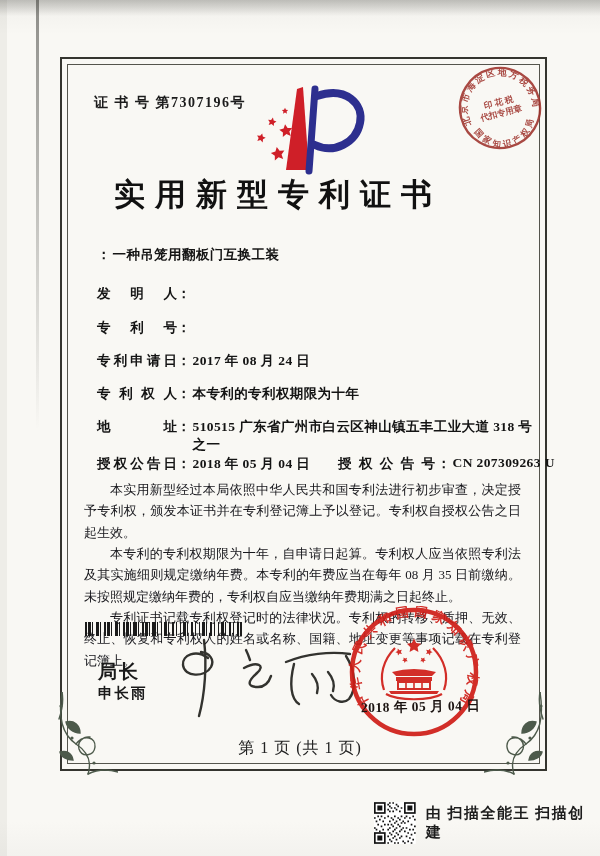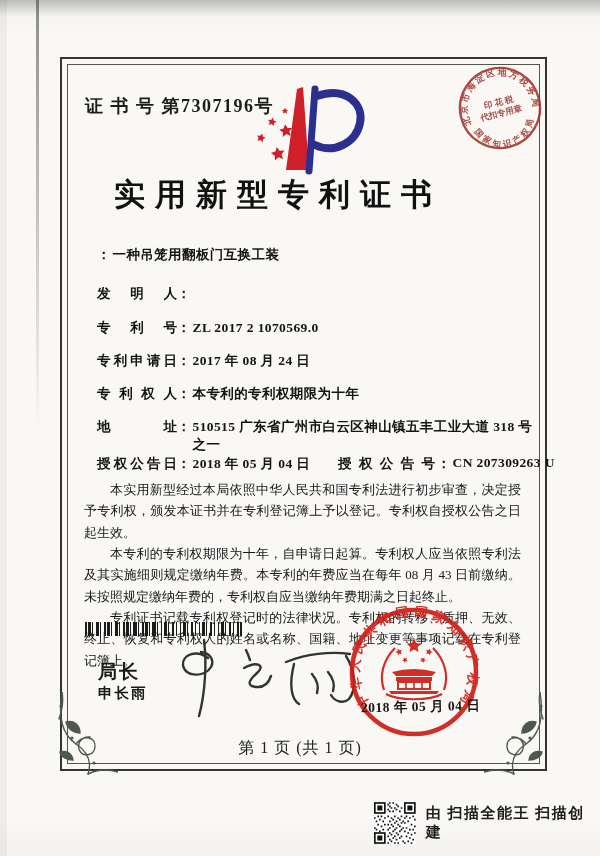--- a/index.html
+++ b/index.html
@@ -15,21 +15,21 @@
                background:linear-gradient(180deg,rgba(55,55,50,.55),rgba(55,55,50,0)); }
   .scan-left2{ position:absolute; left:0; top:0; width:7px; height:100%;
                background:rgba(60,60,55,.06); }
 
   
   .frame-outer { position:absolute; left:60px; top:57px; width:487px; height:714px;
                  border:2.6px solid #35352f; }
   .frame-inner { position:absolute; left:67px; top:64px; width:473px; height:700px;
                  border:1px solid #55554d; }
 
-  .cert-no { position:absolute; left:85px; top:94px; font-size:18px; font-weight:700;
+  .cert-no { position:absolute; left:94px; top:94px; font-size:14px; font-weight:700;
              color:#1c1c1c; letter-spacing:1.5px; }
 
   .logo { position:absolute; left:228px; top:84px; width:150px; height:92px; }
 
   .title { position:absolute; left:60px; top:174px; width:426px; text-align:center;
            font-size:31px; font-weight:700; color:#111; letter-spacing:10px; text-indent:10px; }
 
   
   .row { position:absolute; left:97px; display:flex; align-items:flex-start;
          font-size:13.5px; font-weight:600; color:#141414; line-height:1.3; }
@@ -145,21 +145,20 @@
       <span class="f-colon">：</span>
     <span class="f-value">一种吊笼用翻板门互换工装</span>
   </div>
   <div class="row r1">
     <span class="f-label">发明人</span>
       <span class="f-colon">：</span>
   </div>
   <div class="row r2">
     <span class="f-label">专利号</span>
       <span class="f-colon">：</span>
-    <span class="f-value">ZL 2017 2 1070569.0</span>
   </div>
   <div class="row r3">
     <span class="f-label">专利申请日</span>
       <span class="f-colon">：</span>
     <span class="f-value">2017 年 08 月 24 日</span>
   </div>
   <div class="row r4">
     <span class="f-label">专利权人</span>
       <span class="f-colon">：</span>
     <span class="f-value">本专利的专利权期限为十年</span>
@@ -175,21 +174,21 @@
     <span class="f-value">2018 年 05 月 04 日</span>
   </div>
   <div class="gazette">
     <span class="g-label">授 权 公 告 号</span>
       <span class="f-colon">：</span>
     <span class="f-value">CN 207309263 U</span>
   </div>
 
   <div class="paras">
     <p>本实用新型经过本局依照中华人民共和国专利法进行初步审查，决定授予专利权，颁发本证书并在专利登记簿上予以登记。专利权自授权公告之日起生效。</p>
-    <p>本专利的专利权期限为十年，自申请日起算。专利权人应当依照专利法及其实施细则规定缴纳年费。本专利的年费应当在每年 08 月 43 日前缴纳。未按照规定缴纳年费的，专利权自应当缴纳年费期满之日起终止。</p>
+    <p>本专利的专利权期限为十年，自申请日起算。专利权人应当依照专利法及其实施细则规定缴纳年费。本专利的年费应当在每年 08 月 35 日前缴纳。未按照规定缴纳年费的，专利权自应当缴纳年费期满之日起终止。</p>
     <p>专利证书记载专利权登记时的法律状况。专利权的转移、质押、无效、终止、恢复和专利权人的姓名或名称、国籍、地址变更等事项记载在专利登记簿上。</p>
   </div>
 
   <div class="barcode"></div>
 
   <div class="director-title">局长</div>
   <div class="director-name">申长雨</div>
 
   <svg class="signature" viewBox="0 0 212 86">
     <g stroke="#23231f" stroke-width="2.4" fill="none" stroke-linecap="round" opacity="0.92">

